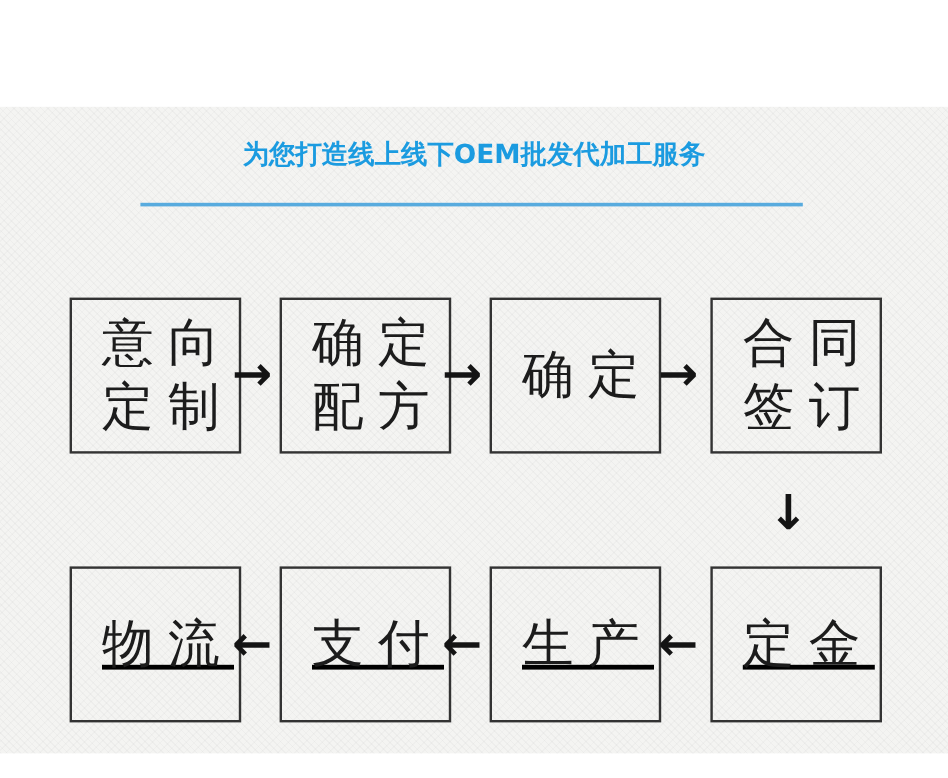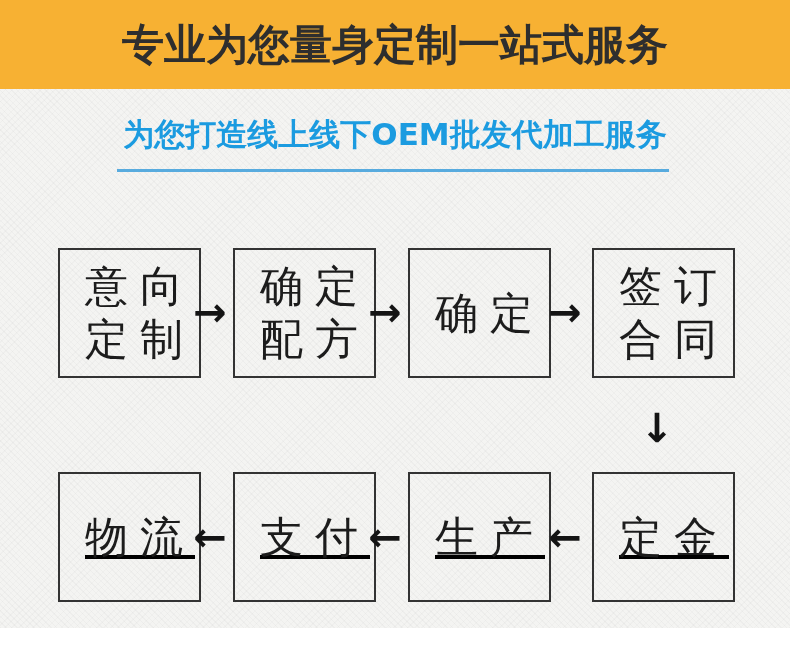--- a/index.html
+++ b/index.html
@@ -40,21 +40,21 @@
     color: #2E2E2E;
     letter-spacing: 0px;
     white-space: nowrap;
   }
   
   .subtitle {
     position: absolute;
     left: 0; top: 114px;
     width: 790px;
     text-align: center;
-    font-size: 31px;
+    font-size: 22px;
     font-weight: bold;
     color: #1B9BE0;
     white-space: nowrap;
   }
   .subtitle-underline {
     position: absolute;
     left: 117px; top: 169px;
     width: 552px; height: 3px;
     background: #58ABDE;
   }
@@ -110,23 +110,20 @@
     left: 0; top: 628px;
     width: 790px; height: 20px;
     background: #ffffff;
   }
 </style>
 </head>
 <body>
 
 <div class="page">
 
-  <div class="banner">
-    <div class="banner-title">专业为您量身定制一站式服务</div>
-  </div>
 
   <div class="texture"></div>
 
   <div class="subtitle">为您打造线上线下OEM批发代加工服务</div>
   <div class="subtitle-underline"></div>
 
   <div class="step-box row1 c1">
     <div class="step-line">意向</div>
     <div class="step-line">定制</div>
   </div>
@@ -137,22 +134,22 @@
     <div class="step-line">配方</div>
   </div>
   <div class="arrow ar-y1 ar-x2">→</div>
 
   <div class="step-box row1 c3">
     <div class="step-line">确定</div>
   </div>
   <div class="arrow ar-y1 ar-x3">→</div>
 
   <div class="step-box row1 c4">
+    <div class="step-line">合同</div>
     <div class="step-line">签订</div>
-    <div class="step-line">合同</div>
   </div>
 
   <div class="arrow arrow-down">↓</div>
 
   <div class="step-box row2 c1">
     <div class="step-line">物流</div>
   </div>
   <div class="arrow ar-y2 ar-x1">←</div>
 
   <div class="step-box row2 c2">

